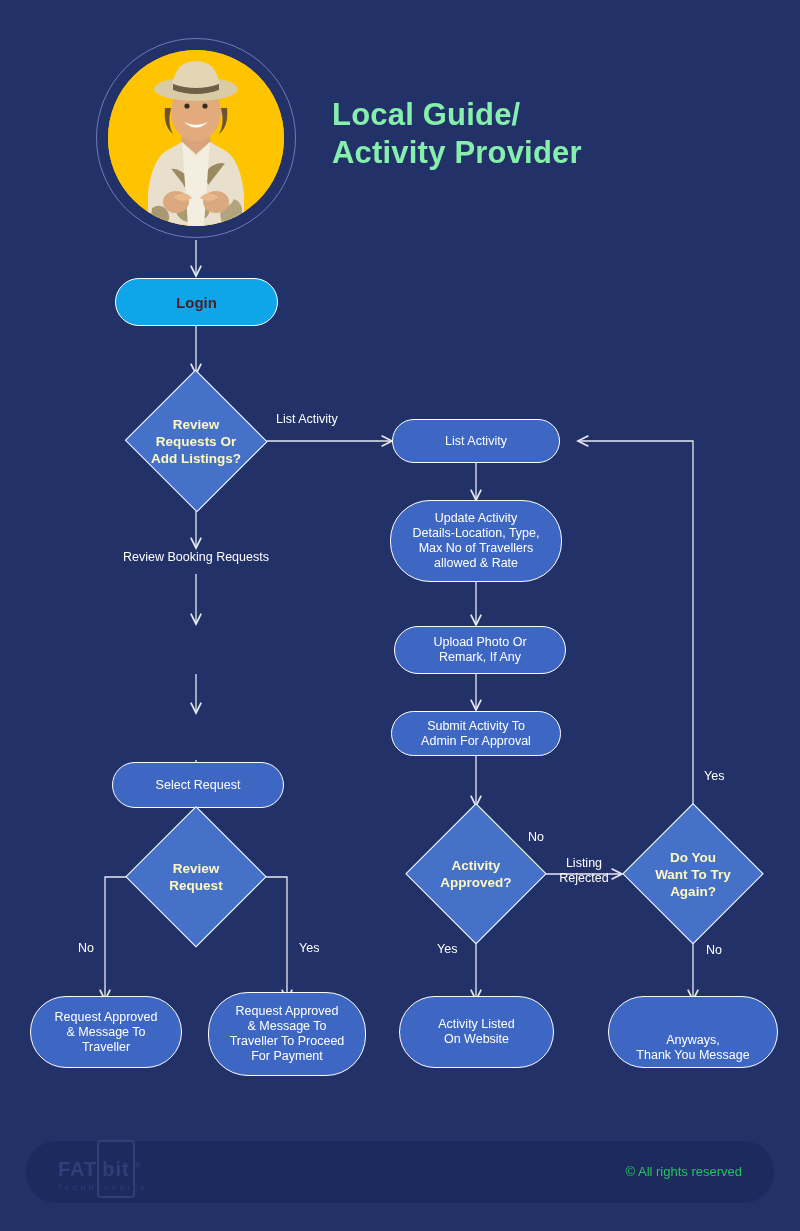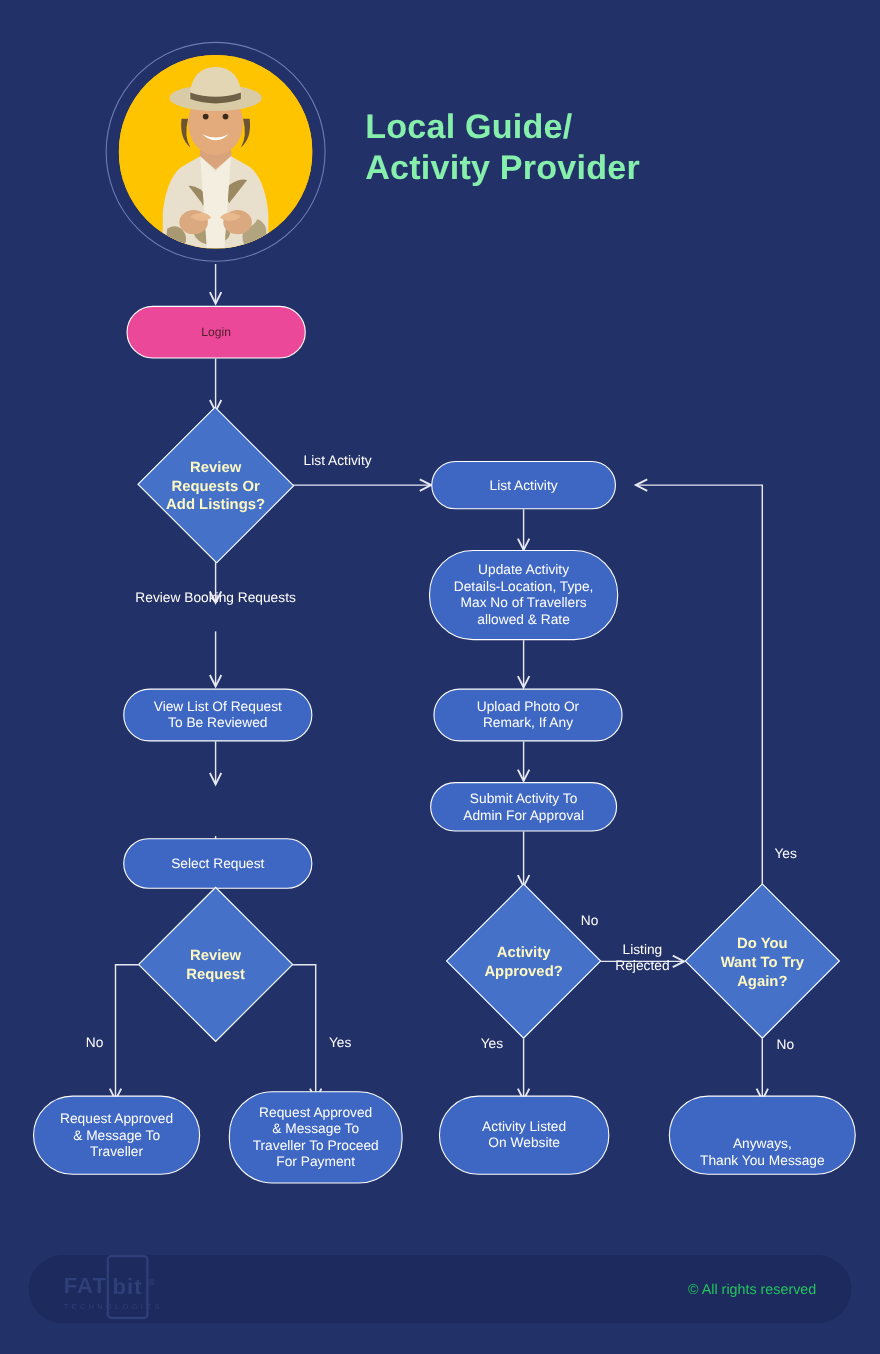--- a/index.html
+++ b/index.html
@@ -65,24 +65,24 @@
   }
   .pill {
     background: #3e67c4;
     border: 1.5px solid #ffffff;
     border-radius: 40px;
     font-size: 12.5px;
     line-height: 15px;
     padding: 4px 10px;
   }
   .pill.login {
-    background: #ec4899;
+    background: #0ea5e9;
     color: #4b1f27;
-    font-size: 11px;
-    font-weight: normal;
+    font-size: 15px;
+    font-weight: bold;
     border-radius: 30px;
   }
 
   .diamond {
     position: absolute;
     box-sizing: border-box;
   }
   .diamond .shape {
     position: absolute;
     left: 50%;
@@ -278,21 +278,21 @@
 
   <div class="diamond" style="left:124px; top:370px; width:144px; height:142px;">
     <div class="shape"></div>
     <div class="dlabel" style="white-space:pre-line;">Review
 Requests Or
 Add Listings?</div>
   </div>
 
   <div class="edge-label" style="left:276px; top:412px;">List Activity</div>
 
-  <div class="edge-label center" style="left:96px; top:536px; width:200px;">Review Booking Requests</div>
+  <div class="edge-label center" style="left:96px; top:550px; width:200px;">Review Booking Requests</div>
 
   <div class="node pill" style="left:392px; top:419px; width:168px; height:44px;">
     <span style="white-space:pre-line;">List Activity</span>
   </div>
 
   <div class="node pill" style="left:390px; top:500px; width:172px; height:82px;">
     <span style="white-space:pre-line;">Update Activity
 Details-Location, Type,
 Max No of Travellers
 allowed &amp; Rate</span>
@@ -301,24 +301,20 @@
   <div class="node pill" style="left:394px; top:626px; width:172px; height:48px;">
     <span style="white-space:pre-line;">Upload Photo Or
 Remark, If Any</span>
   </div>
 
   <div class="node pill" style="left:391px; top:711px; width:170px; height:45px;">
     <span style="white-space:pre-line;">Submit Activity To
 Admin For Approval</span>
   </div>
 
-  <div class="node pill" style="left:112px; top:626px; width:172px; height:48px;">
-    <span style="white-space:pre-line;">View List Of Request
-To Be Reviewed</span>
-  </div>
 
   <div class="node pill" style="left:112px; top:714px; width:172px; height:46px;margin-top:48px;">
     <span style="white-space:pre-line;">Select Request</span>
   </div>
 
   <div class="diamond" style="left:125px; top:806px; width:142px; height:142px;">
     <div class="shape"></div>
     <div class="dlabel" style="white-space:pre-line;">Review
 Request</div>
   </div>

